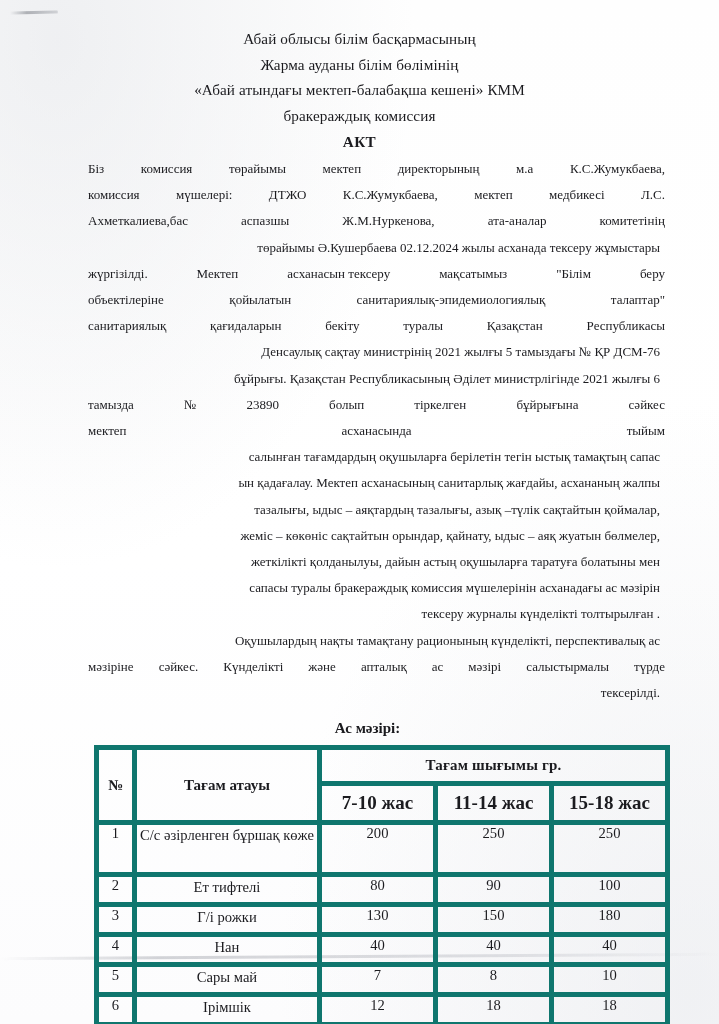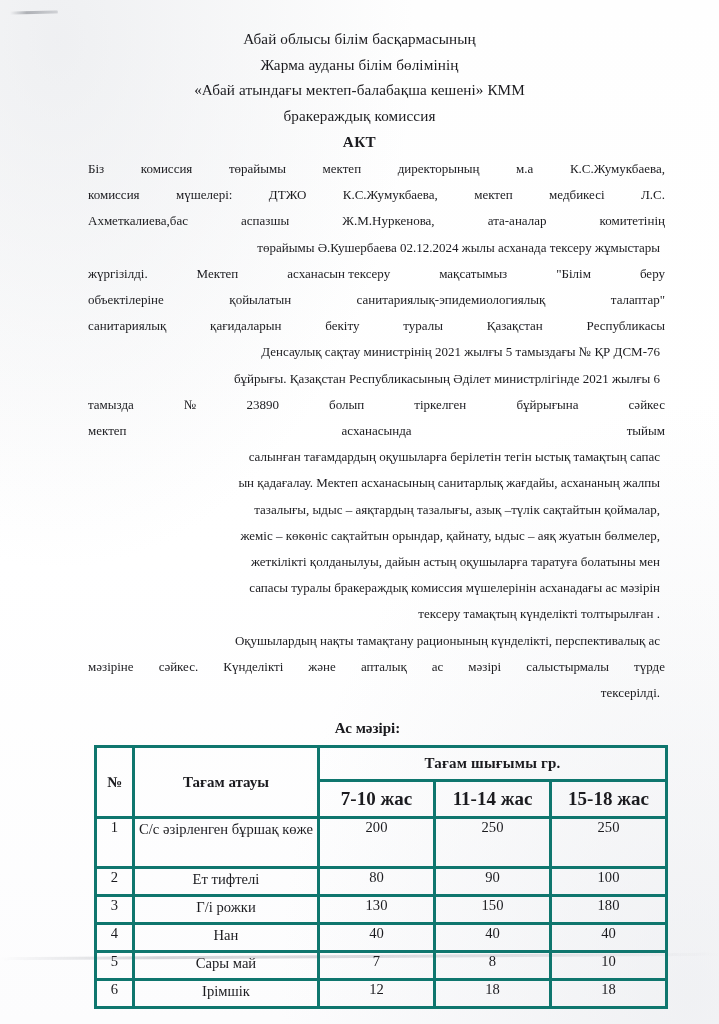--- a/index.html
+++ b/index.html
@@ -109,21 +109,21 @@
     padding-left: 94px;
   }
   table.menu {
     border-collapse: collapse;
     width: 571px;
     table-layout: fixed;
     font-size: 14.4px;
   }
   table.menu th,
   table.menu td {
-    border: 3px solid #0f766e;
+    border: 5px solid #0f766e;
     padding: 0;
     vertical-align: top;
   }
   table.menu th {
     font-weight: bold;
     text-align: center;
     vertical-align: middle;
   }
   .c-num   { width: 38px; }
   .c-name  { width: 185px; }
@@ -275,21 +275,21 @@
         <div class="jline last">
           <span>жеміс – көкөніс сақтайтын орындар, қайнату, ыдыс – аяқ жуатын бөлмелер,</span>
         </div>
         <div class="jline last">
           <span>жеткілікті қолданылуы, дайын астың оқушыларға таратуға болатыны мен</span>
         </div>
         <div class="jline last">
           <span>сапасы туралы бракераждық комиссия мүшелерінін асханадағы ас мәзірін</span>
         </div>
         <div class="jline last">
-          <span>тексеру тамақтың күнделікті толтырылған .</span>
+          <span>тексеру журналы күнделікті толтырылған .</span>
         </div>
       </div>
     <div id="para-2">
         <div class="jline last">
           <span>Оқушылардың нақты тамақтану рационының күнделікті, перспективалық ас</span>
         </div>
         <div class="jline">
           <span>мәзіріне</span>
           <span>сәйкес.</span>
           <span>Күнделікті</span>

